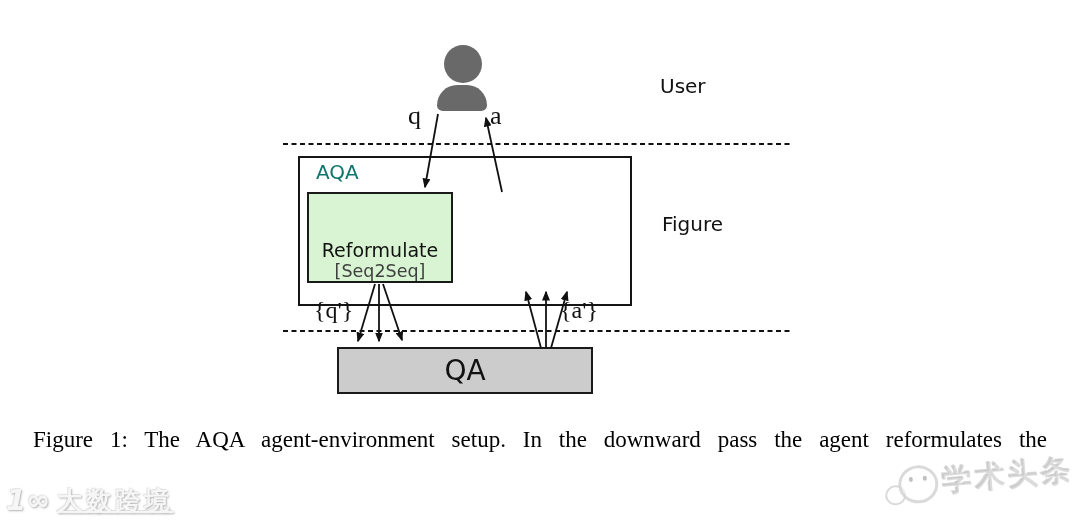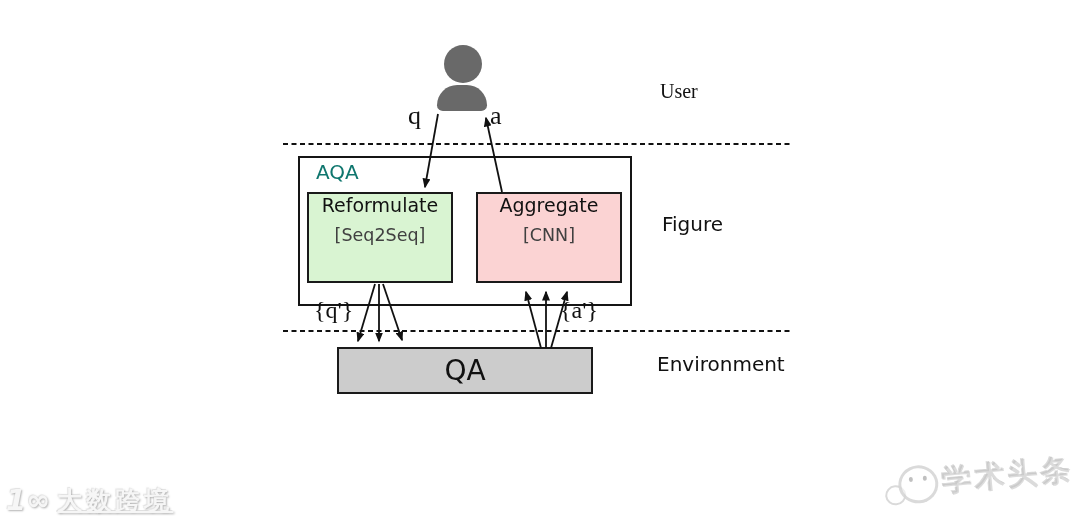--- a/index.html
+++ b/index.html
@@ -32,21 +32,21 @@
   }
   .user-body {
     position: absolute; left: 0px; top: 41px;
     width: 50px; height: 26px;
     border-radius: 24px 24px 7px 7px;
     background: #696969;
   }
 
   
   .lane-label { font-size: 20px; color: #111; z-index: 2; }
-  .lbl-user { left: 660px; top: 80px; font-family: Liberation Serif, serif; }
+  .lbl-user { left: 660px; top: 74px; }
   .lbl-agent { left: 662px; top: 212px; }
   .lbl-env { left: 657px; top: 352px; }
 
   
   .flow-label { font-family: "Liberation Serif", serif; font-size: 26px; color: #111; z-index: 4; }
   .lbl-q { left: 408px; top: 101px; }
   .lbl-a { left: 490px; top: 101px; }
   .lbl-qprime { left: 314px; top: 297px; font-size: 24px; }
   .lbl-aprime { left: 560px; top: 297px; font-size: 24px; }
 
@@ -58,22 +58,22 @@
   .aqa-title {
     position: absolute; left: 16px; top: 2px;
     font-size: 20px; color: #0f766e;
   }
 
   
   .module-box {
     width: 146px; height: 91px; z-index: 2;
     border: 2px solid #1a1a1a;
     display: flex; flex-direction: column;
-    align-items: center; justify-content: flex-start;
-    gap: 9px; box-sizing: border-box;
+    align-items: center; justify-content: flex-end;
+    box-sizing: border-box;
   }
   .box-reformulate { left: 307px; top: 192px; background: #d9f4d2; }
   .box-aggregate  { left: 476px; top: 192px; background: #fbd3d3; }
   .module-name { font-size: 19px; color: #111; }
   .module-impl { font-size: 17.5px; color: #404040; }
 
   
   .qa-box {
     left: 337px; top: 347px; width: 256px; height: 47px;
     background: #cccccc; border: 2px solid #1a1a1a;
@@ -161,45 +161,41 @@
     <path d="M551 348 L567 292" stroke="#111" stroke-width="1.8" fill="none" marker-end="url(#arrow)"></path>
   </svg>
 
   <div class="abs user-icon">
     <div class="user-head"></div>
     <div class="user-body"></div>
   </div>
 
   <div class="abs lane-label lbl-user">User</div>
   <div class="abs lane-label lbl-agent">Figure</div>
-  <div class="abs lane-label lbl-env">Environment</div>
 
   <div class="abs flow-label lbl-q">q</div>
   <div class="abs flow-label lbl-a">a</div>
   <div class="abs flow-label lbl-qprime">{q'}</div>
   <div class="abs flow-label lbl-aprime">{a'}</div>
 
   <div class="abs aqa-box">
     <div class="aqa-title">AQA</div>
   </div>
 
   <div class="abs module-box box-reformulate">
     <div class="module-name">Reformulate</div>
     <div class="module-impl">[Seq2Seq]</div>
   </div>
 
-  <div class="abs module-box box-aggregate">
-    <div class="module-name">Aggregate</div>
-    <div class="module-impl">[CNN]</div>
-  </div>
 
   <div class="abs qa-box">
     <div class="qa-label">QA</div>
   </div>
 
+  <div class="abs caption-line caption-1">Figure 1: The AQA agent-environment setup. In the downward pass the agent reformulates the</div>
 
   <div class="abs wm-left">
     <span class="wm-left-logo">1∞</span>
     <span class="wm-left-text">大数跨境</span>
   </div>
 
   <div class="abs wm-right">
     <span class="wm-bubbles">
       <span class="wm-bubble-small"></span>
       <span class="wm-bubble-big"></span>

